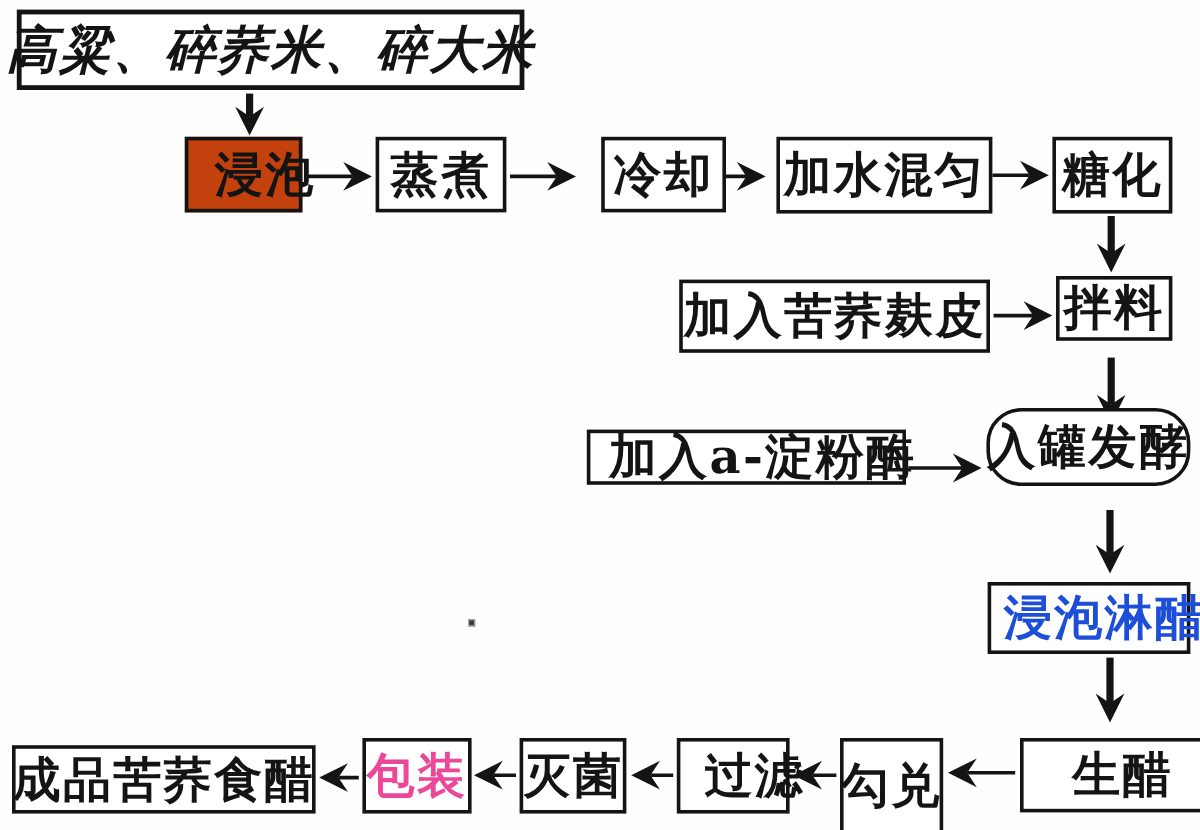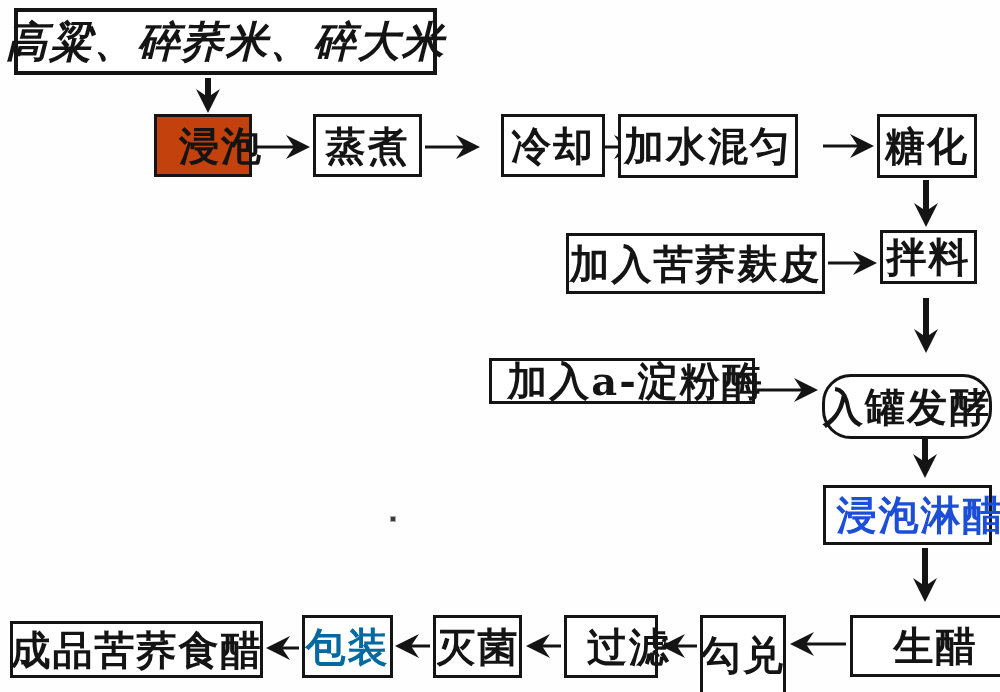--- a/index.html
+++ b/index.html
@@ -126,52 +126,52 @@
     </div>
     <div class="node" style="left: 154px; top: 114px; width: 98px; height: 63px; background: #c2410c; border-color: rgb(20, 20, 20); padding-left: 36px;">
       <span class="node-label" style="font-size: 40px; color: rgb(20, 20, 20);">浸泡</span>
     </div>
     <div class="node" style="left: 313px; top: 114px; width: 109px; height: 63px; background: rgb(255, 255, 255); border-color: rgb(20, 20, 20);">
       <span class="node-label" style="font-size: 40px; color: rgb(20, 20, 20);">蒸煮</span>
     </div>
     <div class="node" style="left: 483px; top: 114px; width: 104px; height: 63px; background: rgb(255, 255, 255); border-color: rgb(20, 20, 20); margin-left: 18px;">
       <span class="node-label" style="font-size: 40px; color: rgb(20, 20, 20);">冷却</span>
     </div>
-    <div class="node" style="left: 618px; top: 114px; width: 180px; height: 64px; background: rgb(255, 255, 255); border-color: rgb(20, 20, 20);">
+    <div class="node" style="left: 647px; top: 114px; width: 180px; height: 64px; background: rgb(255, 255, 255); border-color: rgb(20, 20, 20);">
       <span class="node-label" style="font-size: 40px; color: rgb(20, 20, 20);">加水混匀</span>
     </div>
     <div class="node" style="left: 566px; top: 233px; width: 259px; height: 61px; background: rgb(255, 255, 255); border-color: rgb(20, 20, 20);">
       <span class="node-label" style="font-size: 40px; color: rgb(20, 20, 20);">加入苦荞麸皮</span>
     </div>
     <div class="node" style="left: 877px; top: 114px; width: 100px; height: 64px; background: rgb(255, 255, 255); border-color: rgb(20, 20, 20);">
       <span class="node-label" style="font-size: 40px; color: rgb(20, 20, 20);">糖化</span>
     </div>
     <div class="node" style="left: 880px; top: 230px; width: 97px; height: 54px; background: rgb(255, 255, 255); border-color: rgb(20, 20, 20);">
       <span class="node-label" style="font-size: 40px; color: rgb(20, 20, 20);">拌料</span>
     </div>
     <div class="node" style="left: 489px; top: 358px; width: 266px; height: 46px; background: rgb(255, 255, 255); border-color: rgb(20, 20, 20); padding-left: 27px;">
       <span class="node-label" style="font-size: 40px; color: rgb(20, 20, 20);">加入a-淀粉酶</span>
     </div>
-    <div class="node" style="left: 822px; top: 374px; width: 170px; height: 65px; background: rgb(255, 255, 255); border-color: rgb(20, 20, 20); border-radius: 29px;">
+    <div class="node" style="left: 822px; top: 340px; width: 170px; height: 65px; background: rgb(255, 255, 255); border-color: rgb(20, 20, 20); border-radius: 29px;">
       <span class="node-label" style="font-size: 40px; color: rgb(20, 20, 20);">入罐发酵</span>
     </div>
     <div class="node" style="left: 823px; top: 485px; width: 169px; height: 60px; background: rgb(255, 255, 255); border-color: rgb(20, 20, 20);">
       <span class="node-label" style="font-size: 40px; color: #1d4ed8; padding-left: 26px;">浸泡淋醋</span>
     </div>
     <div class="node" style="left: 850px; top: 615px; width: 171px; height: 62px; background: rgb(255, 255, 255); border-color: rgb(20, 20, 20);">
       <span class="node-label" style="font-size: 40px; color: rgb(20, 20, 20);">生醋</span>
     </div>
     <div class="node" style="left: 700px; top: 615px; width: 86px; height: 80px; background: rgb(255, 255, 255); border-color: rgb(20, 20, 20);">
       <span class="node-label" style="font-size: 40px; color: rgb(20, 20, 20);">勾兑</span>
     </div>
     <div class="node" style="left: 564px; top: 615px; width: 94px; height: 63px; background: rgb(255, 255, 255); border-color: rgb(20, 20, 20); padding-left: 36px;">
       <span class="node-label" style="font-size: 40px; color: rgb(20, 20, 20);">过滤</span>
     </div>
     <div class="node" style="left: 433px; top: 615px; width: 89px; height: 63px; background: rgb(255, 255, 255); border-color: rgb(20, 20, 20);">
       <span class="node-label" style="font-size: 40px; color: rgb(20, 20, 20);">灭菌</span>
     </div>
     <div class="node" style="left: 302px; top: 615px; width: 91px; height: 63px; background: rgb(255, 255, 255); border-color: rgb(20, 20, 20);">
-      <span class="node-label" style="font-size: 40px; color: #0369a1;">包装</span>
+      <span class="node-label" style="font-size: 40px; color: #ec4899;">包装</span>
     </div>
     <div class="node" style="left: 10px; top: 621px; width: 253px; height: 57px; background: rgb(255, 255, 255); border-color: rgb(20, 20, 20);">
       <span class="node-label" style="font-size: 40px; color: rgb(20, 20, 20);">成品苦荞食醋</span>
     </div>
   </div>
 
 </body></html>

